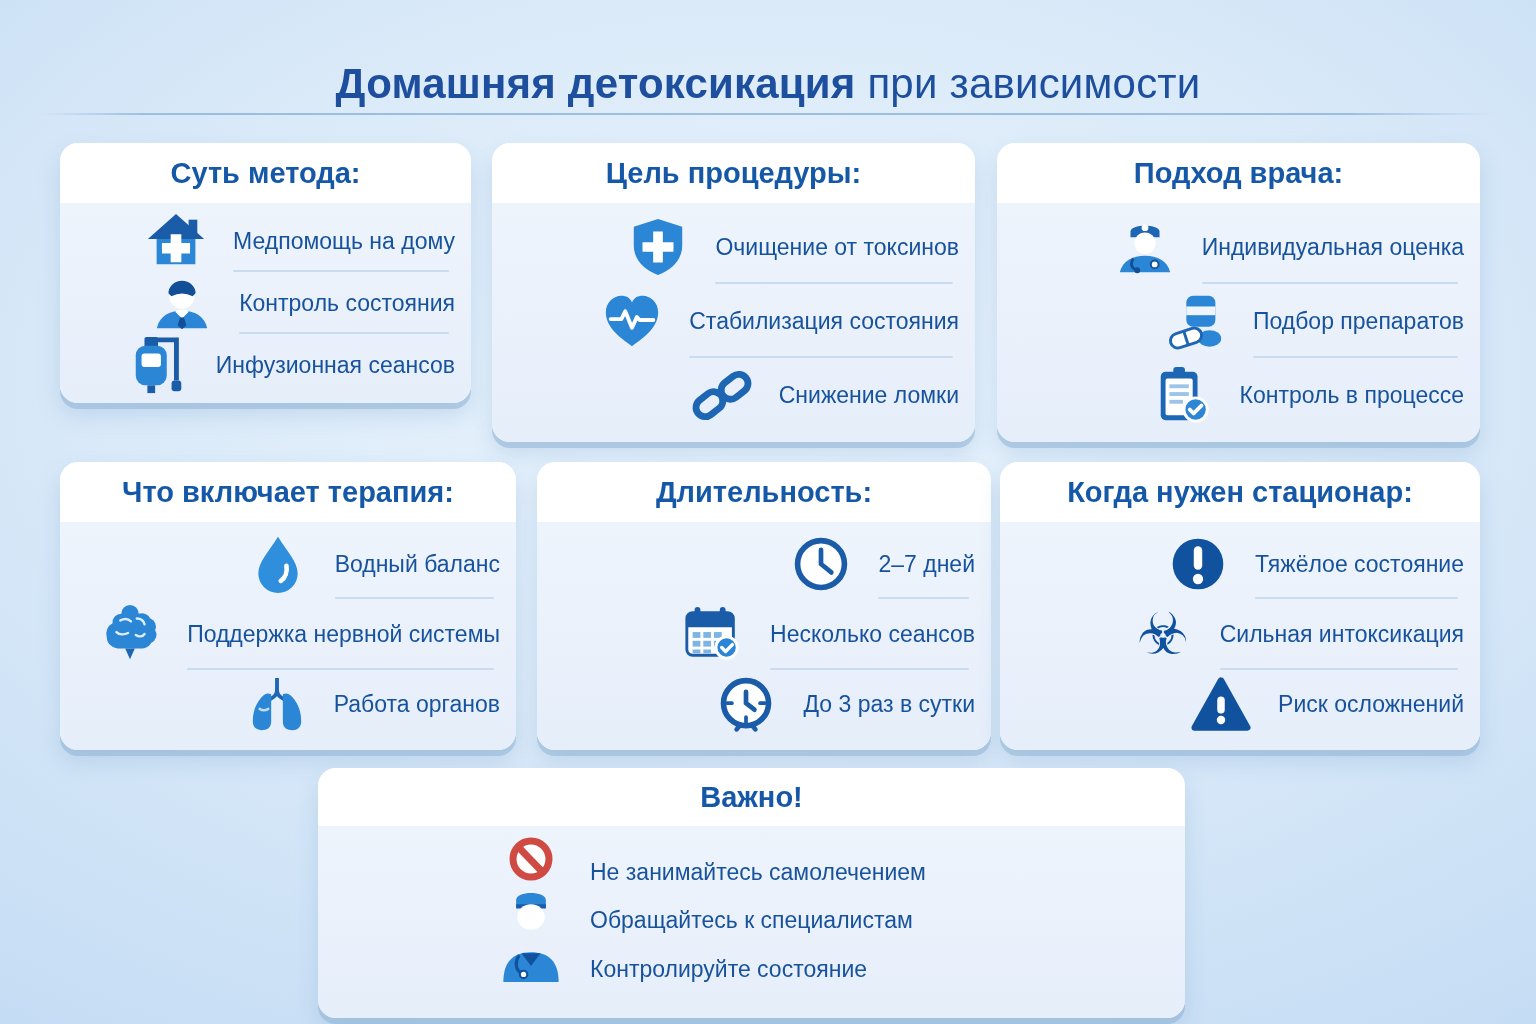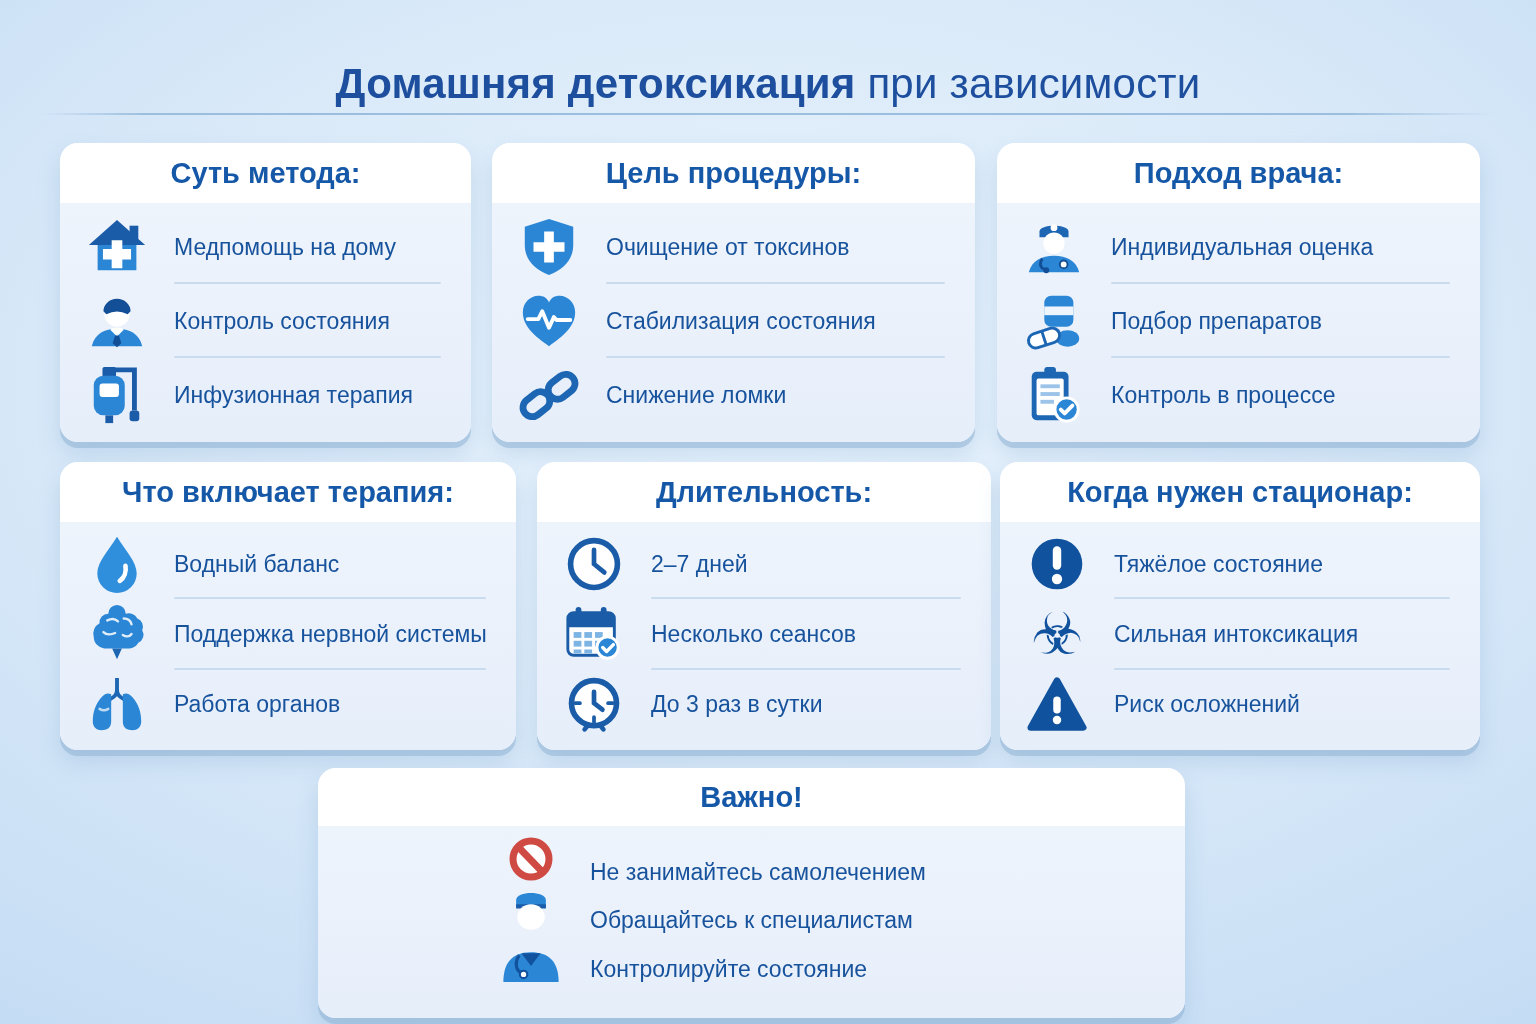--- a/index.html
+++ b/index.html
@@ -34,22 +34,23 @@
   .card-header{
     background:#ffffff;height:60px;flex:0 0 60px;
     display:flex;align-items:center;justify-content:center;
     border-bottom:1px solid #eef3fa;
   }
   .card-header h2{
     margin:0;font-size:29px;font-weight:bold;color:#1658a8;
   }
   .card-body{
     flex:1;display:flex;flex-direction:column;
-    padding:6px 24px 10px 20px;
+    padding:6px 16px 10px 20px;
     background:linear-gradient(180deg,#eef4fc 0%,#e6eefa 100%);
+    align-items:flex-end;
   }
   .card-row{
     flex:1;display:flex;align-items:center;gap:20px;position:relative;
   }
   .card-row:not(:last-child)::after{
     content:"";position:absolute;left:94px;right:6px;bottom:0;height:2px;
     background:#c9dcef;border-radius:1px;
   }
   .icon-box{
     flex:0 0 74px;display:flex;align-items:center;justify-content:center;
@@ -92,21 +93,21 @@
 </head>
 <body>
 
 <div class="stage">
 
   <div class="title">
     <b>Домашняя детоксикация</b><span> при зависимости</span>
   </div>
   <div class="title-rule"></div>
 
-  <section class="card" style="left:60px;top:143px;width:411px;height:299px">
+  <section class="card" style="left:60px;top:143px;width:411px;height:260px">
     <div class="card-header">
         <h2>Суть метода:</h2>
       </div>
     <div class="card-body">
       <div class="card-row">
         <span class="icon-box">
           <svg width="62" height="62" viewBox="0 0 64 64">
               <rect x="45" y="10" width="9" height="14" fill="#1b5ca8"></rect>
               <path d="M12 27h40v29H12z" fill="#2b86d6"></path>
               <path d="M32 4 3 30h58z" fill="#1b5ca8"></path>
@@ -131,21 +132,21 @@
         <span class="icon-box">
           <svg width="62" height="62" viewBox="0 0 64 64">
               <path d="M24 6h26v42" fill="none" stroke="#1b5ca8" stroke-width="5"></path>
               <rect x="45" y="48" width="10" height="11" rx="3" fill="#1b5ca8"></rect>
               <rect x="17" y="3" width="14" height="11" rx="2" fill="#1b5ca8"></rect>
               <rect x="8" y="12" width="32" height="41" rx="10" fill="#2b86d6"></rect>
               <rect x="14" y="20" width="20" height="14" rx="3" fill="#fff"></rect>
               <rect x="20" y="53" width="8" height="8" fill="#1b5ca8"></rect>
             </svg>
         </span>
-        <span class="item-label">Инфузионная терапия</span>
+        <span class="item-label">Инфузионная сеансов</span>
       </div>
     </div>
   </section>
 
   <section class="card" style="left:492px;top:143px;width:483px;height:299px">
     <div class="card-header">
         <h2>Цель процедуры:</h2>
       </div>
     <div class="card-body">
       <div class="card-row">

